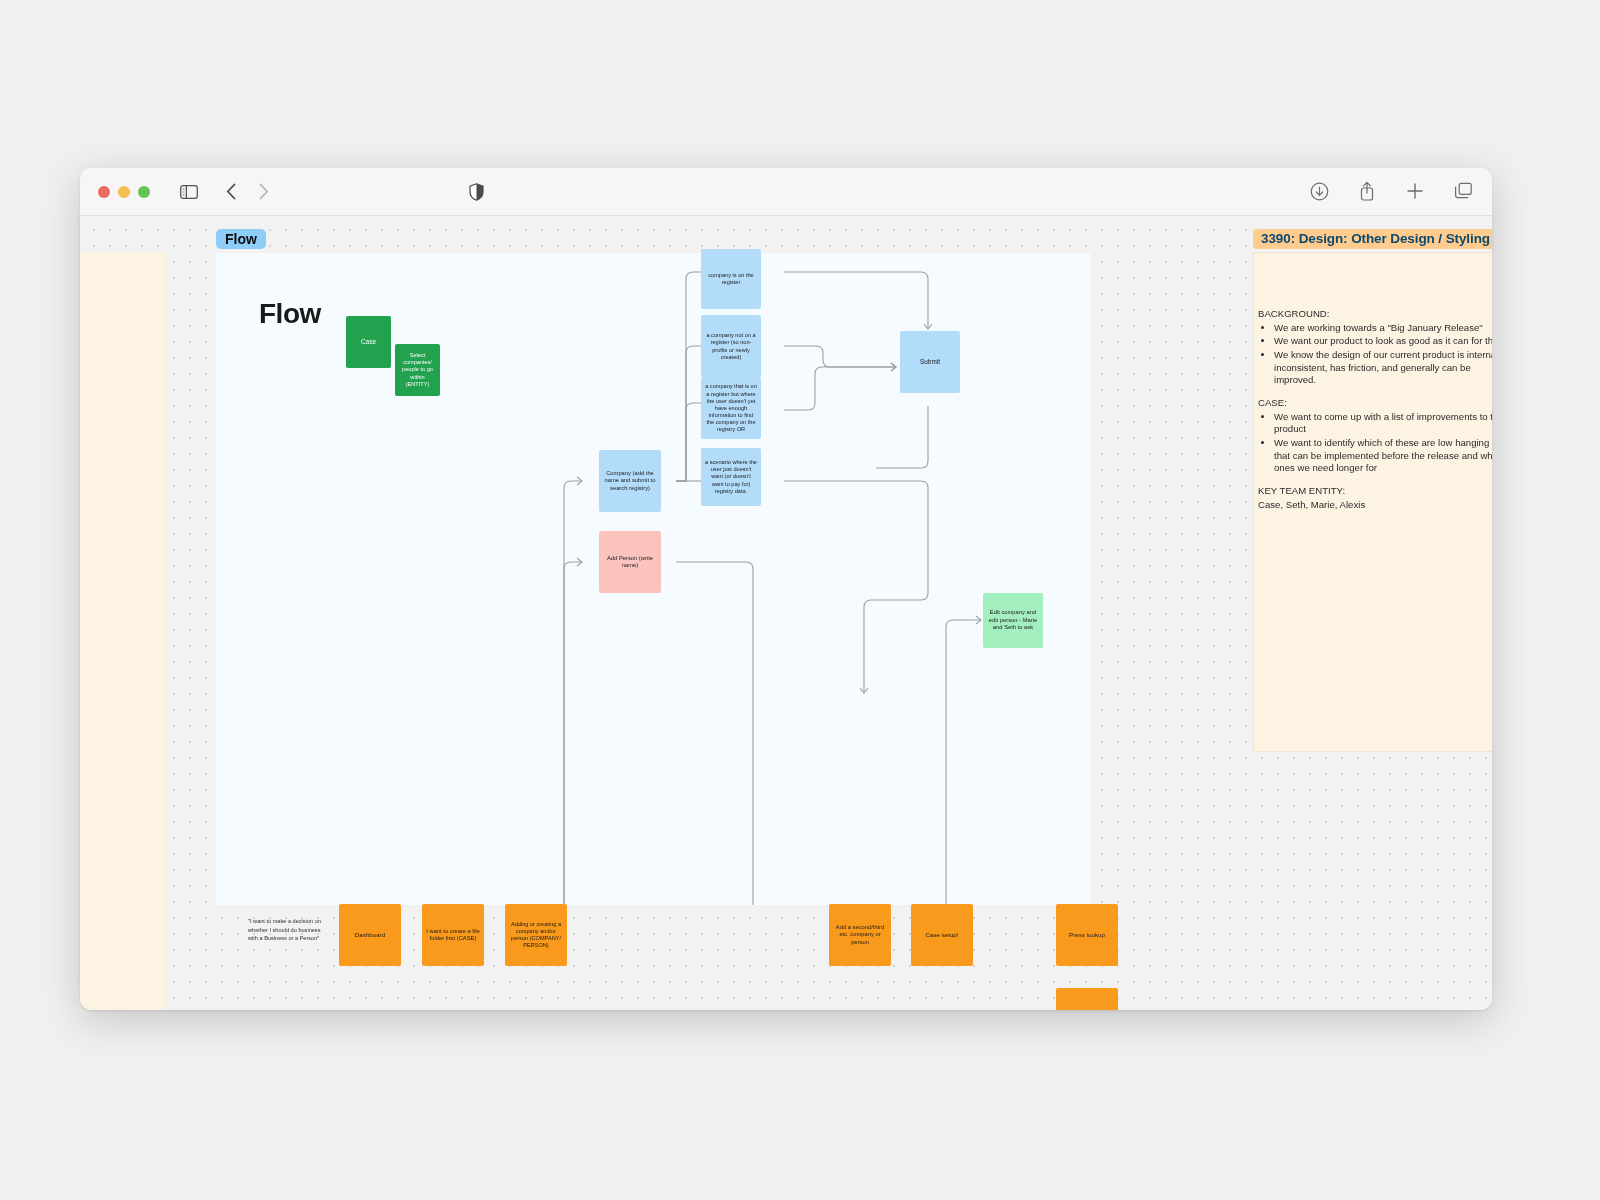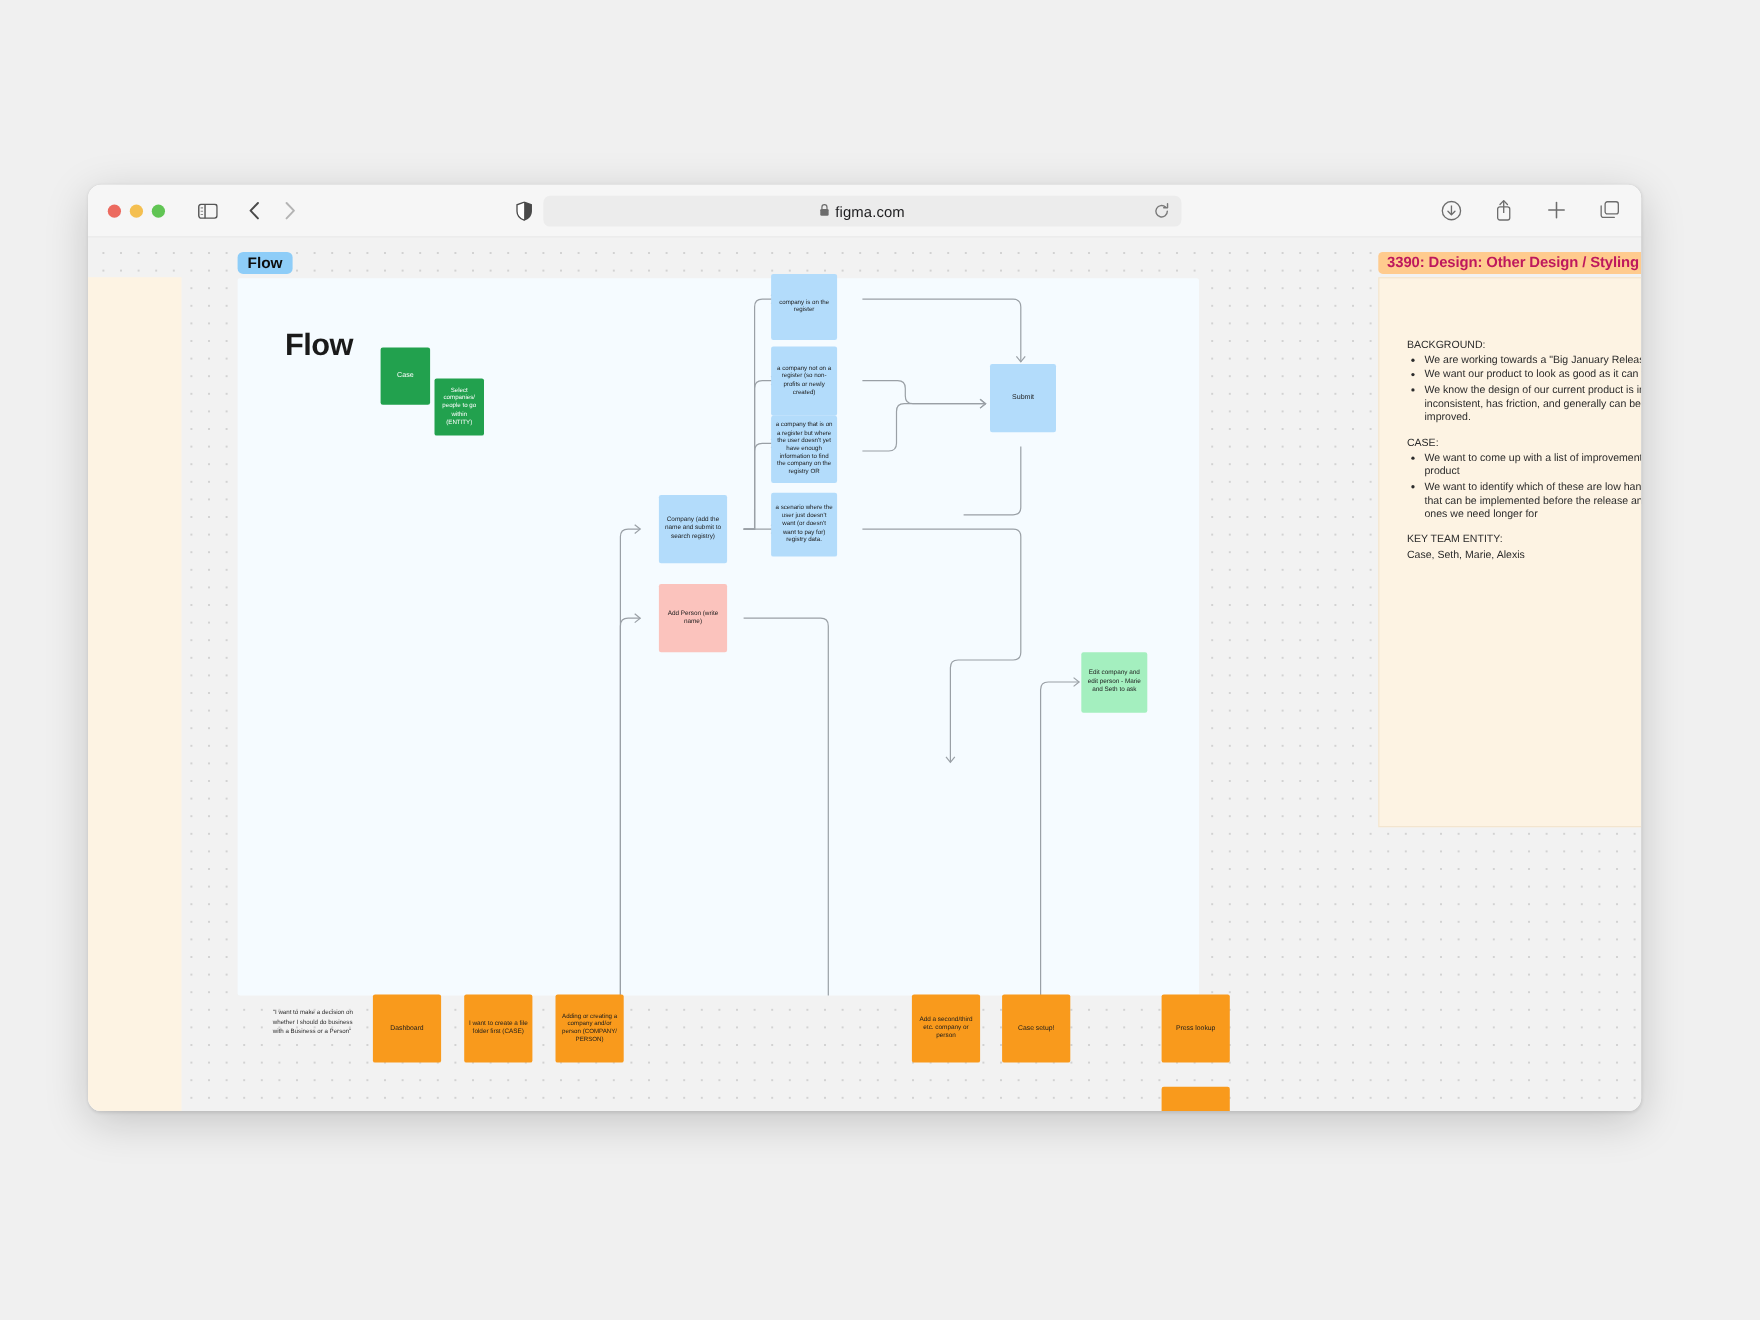--- a/index.html
+++ b/index.html
@@ -102,27 +102,27 @@
   }
   .section-right-label {
     position: absolute;
     left: 1173px; top: 13px;
     height: 20px;
     background: #ffcb8e;
     border-radius: 4px;
     padding: 2px 8px;
     font-size: 13.5px;
     font-weight: bold;
-    color: #be185d;
+    color: #0c4a6e;
     white-space: nowrap;
     letter-spacing: -0.1px;
   }
   .note-body {
     position: absolute;
-    left: 25px; top: 55px;
+    left: 4px; top: 55px;
     width: 250px;
     font-size: 9.6px;
     line-height: 1.32;
     color: #2b2b2b;
   }
   .note-body .hd { margin-bottom: 1px; }
   .note-body ul { margin: 0 0 0 16px; padding: 0; }
   .note-body li { margin-bottom: 1px; }
   .note-gap { height: 9px; }
 
@@ -223,37 +223,20 @@
     </div>
 
     <div class="shield-wrap tb-icon">
       <svg width="15" height="18" viewBox="0 0 15 18">
           <path d="M7.5 0.8 L14 3.2 V9 c0 4.4 -3.4 7 -6.5 8.2 C4.4 16 1 13.4 1 9 V3.2 Z" fill="#4a4a4a"></path>
           <path d="M7.5 0.8 L1 3.2 V9 c0 4.4 3.4 7 6.5 8.2 Z" fill="#ffffff"></path>
           <path d="M7.5 0.8 L14 3.2 V9 c0 4.4 -3.4 7 -6.5 8.2 C4.4 16 1 13.4 1 9 V3.2 Z" fill="none" stroke="#4a4a4a" stroke-width="1.2"></path>
         </svg>
     </div>
 
-    <div class="urlbar">
-      <div class="urltext">
-        <span>
-          <svg width="9" height="12" viewBox="0 0 9 12">
-              <path d="M2.2 5V3.3a2.3 2.3 0 0 1 4.6 0V5" fill="none" stroke="#6c6c6c" stroke-width="1.1"></path>
-              <rect x="0.7" y="5" width="7.6" height="6.2" rx="1.2" fill="#6c6c6c"></rect>
-            </svg>
-        </span>
-        <span>figma.com</span>
-      </div>
-      <div class="reload">
-        <svg width="16" height="16" viewBox="0 0 16 16">
-            <path d="M13.2 8a5.2 5.2 0 1 1-1.6-3.7" fill="none" stroke="#7a7a7a" stroke-width="1.3" stroke-linecap="round"></path>
-            <polyline points="13.4,1.3 13.4,4.9 9.9,4.9" fill="none" stroke="#7a7a7a" stroke-width="1.3" stroke-linecap="round" stroke-linejoin="round"></polyline>
-          </svg>
-      </div>
-    </div>
 
     <div class="right-tools">
       <div class="tb-icon">
         <svg width="19" height="19" viewBox="0 0 19 19">
             <circle cx="9.5" cy="9.5" r="8.3" fill="none" stroke="#6d6d6d" stroke-width="1.2"></circle>
             <line x1="9.5" y1="4.8" x2="9.5" y2="13.1" stroke="#6d6d6d" stroke-width="1.2"></line>
             <polyline points="6.3,10 9.5,13.3 12.7,10" fill="none" stroke="#6d6d6d" stroke-width="1.2" stroke-linecap="round" stroke-linejoin="round"></polyline>
           </svg>
       </div>
       <div class="tb-icon">

